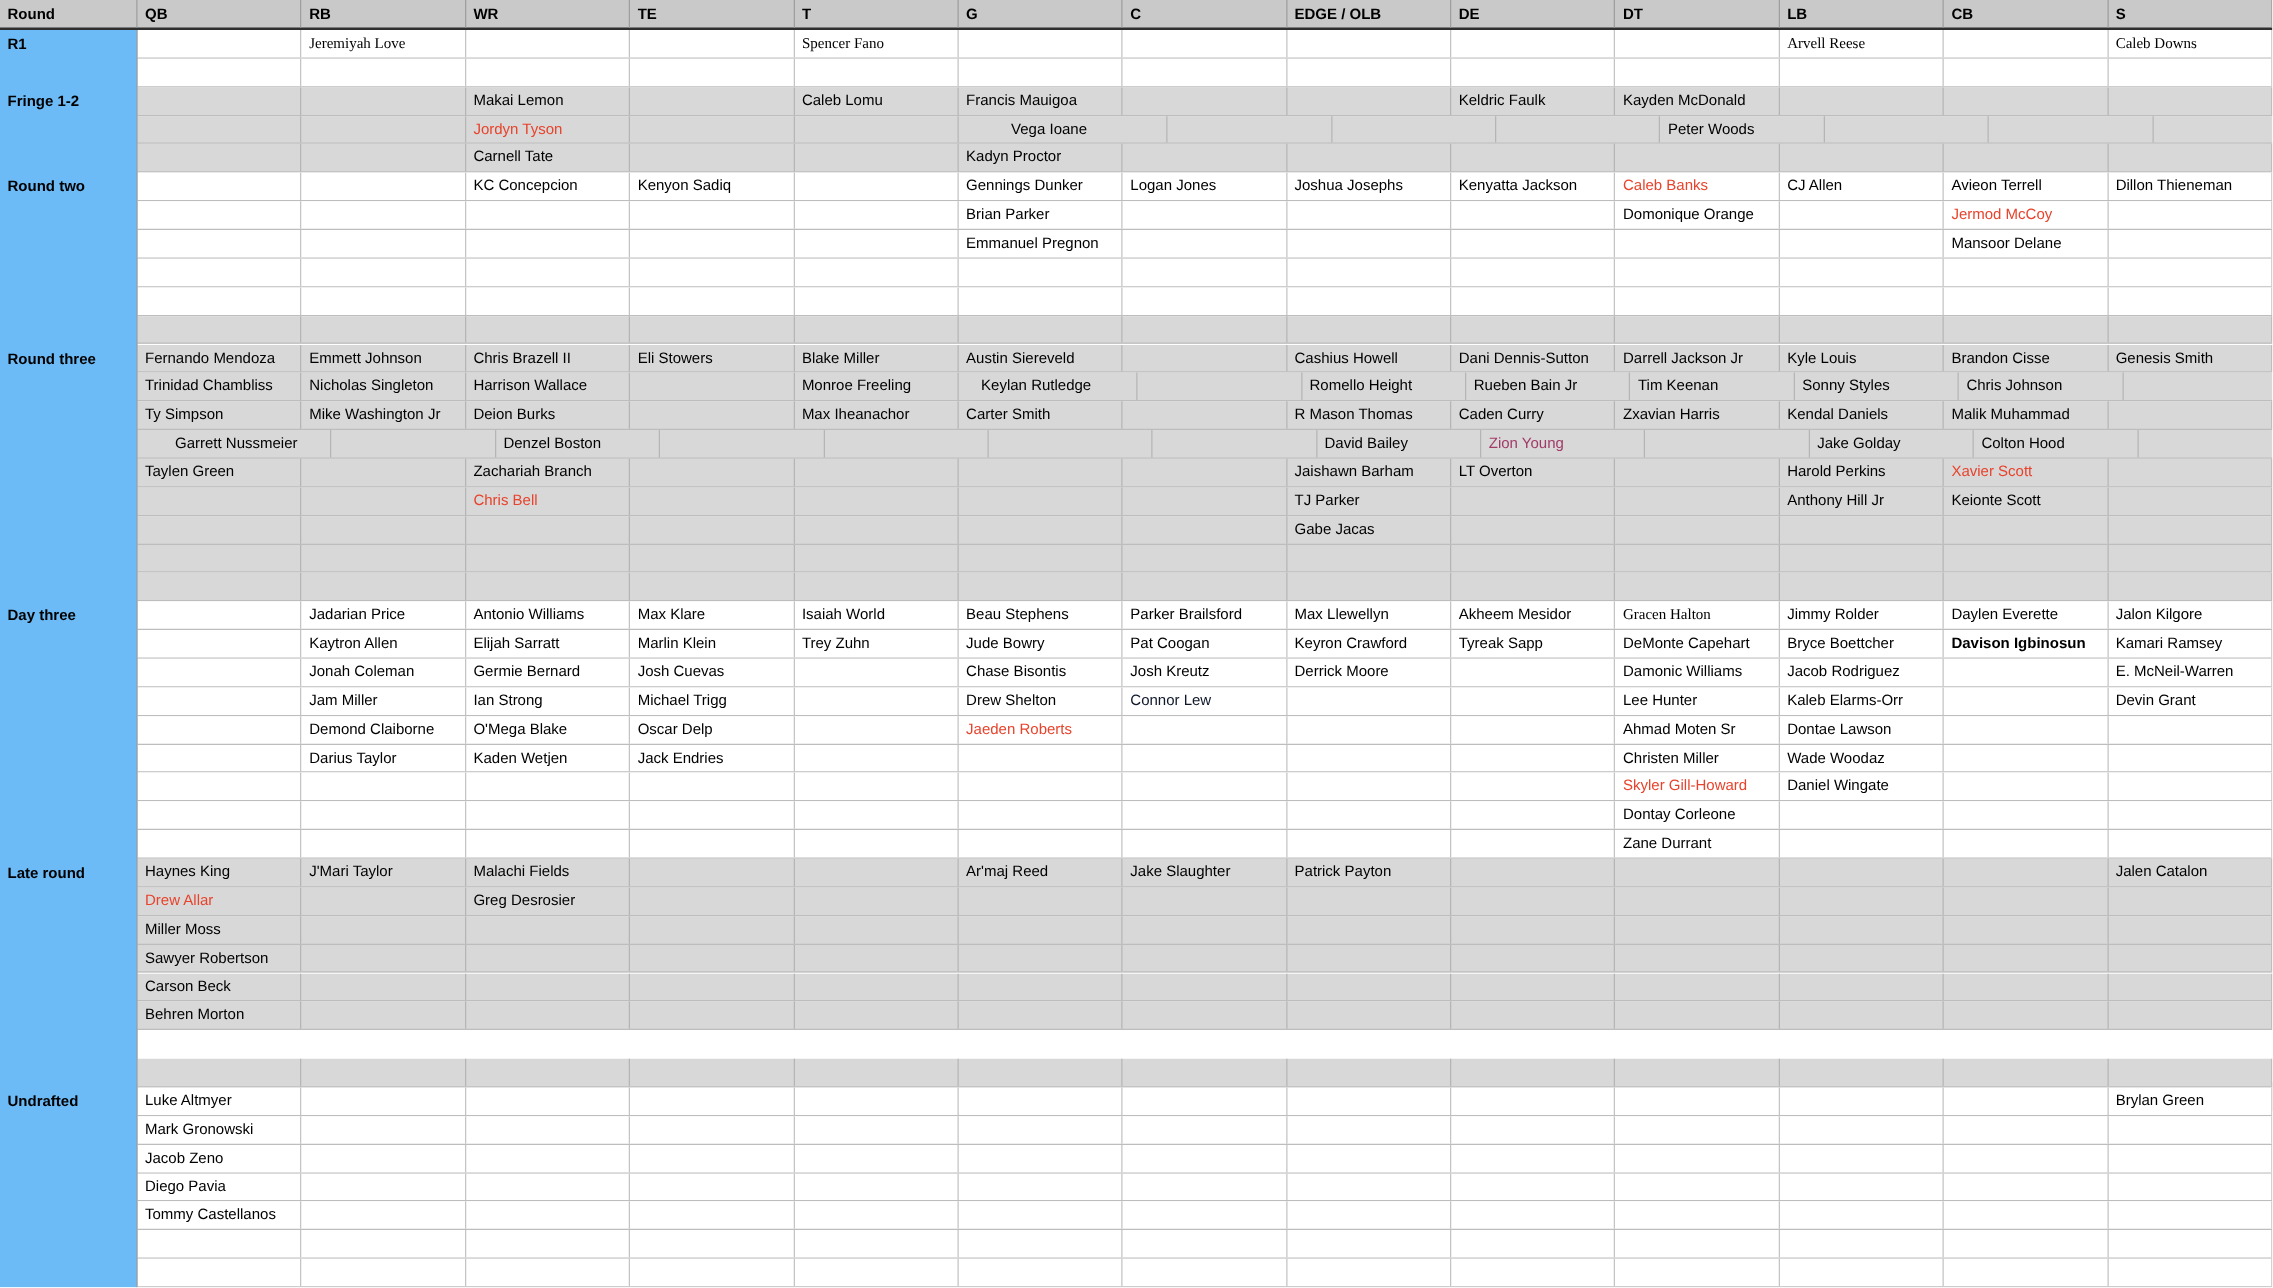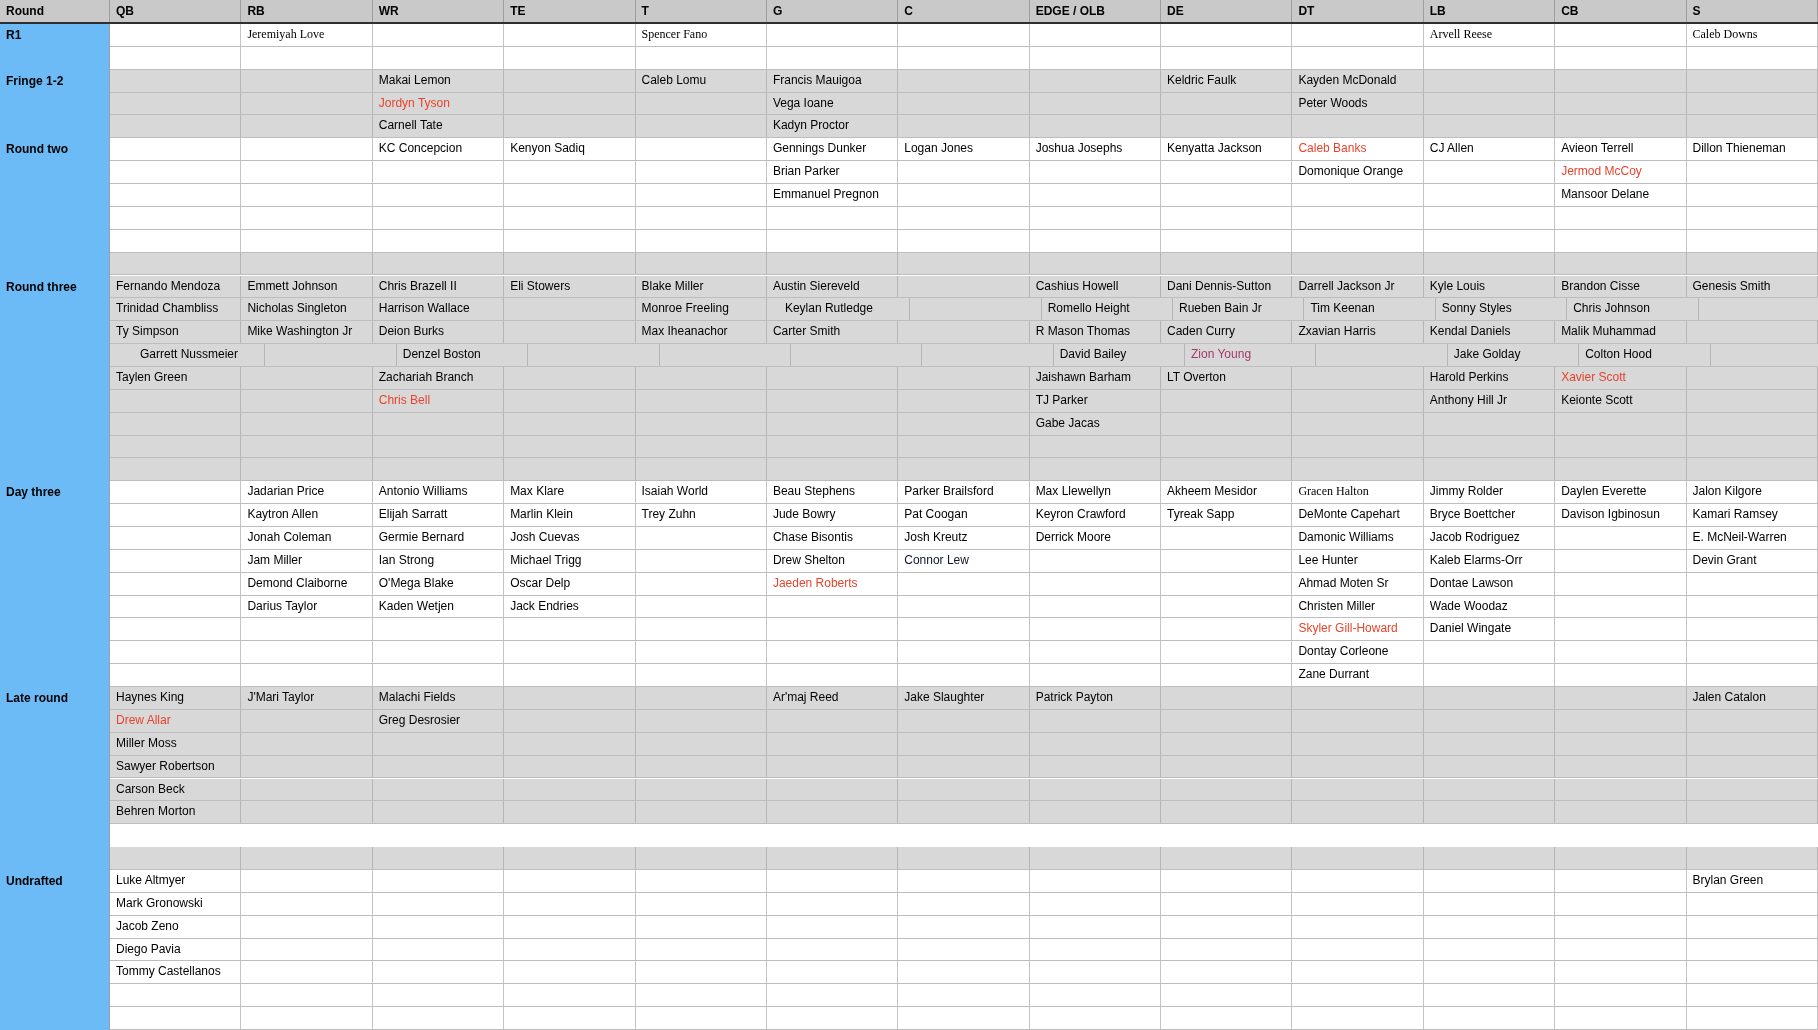--- a/index.html
+++ b/index.html
@@ -135,21 +135,21 @@
         <div class="cell" style="flex: 0 0 131.385px; line-height: 21.8636px;"></div>
         <div class="cell" style="flex: 0 0 131.385px; line-height: 21.8636px;"></div>
         <div class="cell" style="flex: 0 0 131.385px; line-height: 21.8636px;"></div>
       </div>
       <div class="row gray" style="top: 92.5909px; height: 22.8636px;">
         <div class="cell" style="flex: 0 0 131.385px; line-height: 21.8636px;"></div>
         <div class="cell" style="flex: 0 0 131.385px; line-height: 21.8636px;"></div>
         <div class="cell" style="flex: 0 0 131.385px; line-height: 21.8636px; color: rgb(232, 67, 44);">Jordyn Tyson</div>
         <div class="cell" style="flex: 0 0 131.385px; line-height: 21.8636px;"></div>
         <div class="cell" style="flex: 0 0 131.385px; line-height: 21.8636px;"></div>
-        <div class="cell" style="flex: 0 0 131.385px; line-height: 21.8636px;">Vega Ioane</div>
+        <div class="cell" style="flex: 0 0 131.385px; line-height: 21.8636px; margin-left: 36px;">Vega Ioane</div>
         <div class="cell" style="flex: 0 0 131.385px; line-height: 21.8636px;"></div>
         <div class="cell" style="flex: 0 0 131.385px; line-height: 21.8636px;"></div>
         <div class="cell" style="flex: 0 0 131.385px; line-height: 21.8636px;"></div>
         <div class="cell" style="flex: 0 0 131.385px; line-height: 21.8636px;">Peter Woods</div>
         <div class="cell" style="flex: 0 0 131.385px; line-height: 21.8636px;"></div>
         <div class="cell" style="flex: 0 0 131.385px; line-height: 21.8636px;"></div>
         <div class="cell" style="flex: 0 0 131.385px; line-height: 21.8636px;"></div>
       </div>
       <div class="row gray" style="top: 115.455px; height: 22.8636px;">
         <div class="cell" style="flex: 0 0 131.385px; line-height: 21.8636px;"></div>
@@ -411,21 +411,21 @@
         <div class="cell" style="flex: 0 0 131.385px; line-height: 21.8636px;">Kaytron Allen</div>
         <div class="cell" style="flex: 0 0 131.385px; line-height: 21.8636px;">Elijah Sarratt</div>
         <div class="cell" style="flex: 0 0 131.385px; line-height: 21.8636px;">Marlin Klein</div>
         <div class="cell" style="flex: 0 0 131.385px; line-height: 21.8636px;">Trey Zuhn</div>
         <div class="cell" style="flex: 0 0 131.385px; line-height: 21.8636px;">Jude Bowry</div>
         <div class="cell" style="flex: 0 0 131.385px; line-height: 21.8636px;">Pat Coogan</div>
         <div class="cell" style="flex: 0 0 131.385px; line-height: 21.8636px;">Keyron Crawford</div>
         <div class="cell" style="flex: 0 0 131.385px; line-height: 21.8636px;">Tyreak Sapp</div>
         <div class="cell" style="flex: 0 0 131.385px; line-height: 21.8636px;">DeMonte Capehart</div>
         <div class="cell" style="flex: 0 0 131.385px; line-height: 21.8636px;">Bryce Boettcher</div>
-        <div class="cell" style="flex: 0 0 131.385px; line-height: 21.8636px;">Davison Igbinosun</div>
+        <div class="cell" style="flex: 0 0 131.385px; line-height: 21.8636px; font-weight: bold;">Davison Igbinosun</div>
         <div class="cell" style="flex: 0 0 131.385px; line-height: 21.8636px;">Kamari Ramsey</div>
       </div>
       <div class="row" style="top: 527px; height: 22.8636px;">
         <div class="cell" style="flex: 0 0 131.385px; line-height: 21.8636px;"></div>
         <div class="cell" style="flex: 0 0 131.385px; line-height: 21.8636px;">Jonah Coleman</div>
         <div class="cell" style="flex: 0 0 131.385px; line-height: 21.8636px;">Germie Bernard</div>
         <div class="cell" style="flex: 0 0 131.385px; line-height: 21.8636px;">Josh Cuevas</div>
         <div class="cell" style="flex: 0 0 131.385px; line-height: 21.8636px;"></div>
         <div class="cell" style="flex: 0 0 131.385px; line-height: 21.8636px;">Chase Bisontis</div>
         <div class="cell" style="flex: 0 0 131.385px; line-height: 21.8636px;">Josh Kreutz</div>

